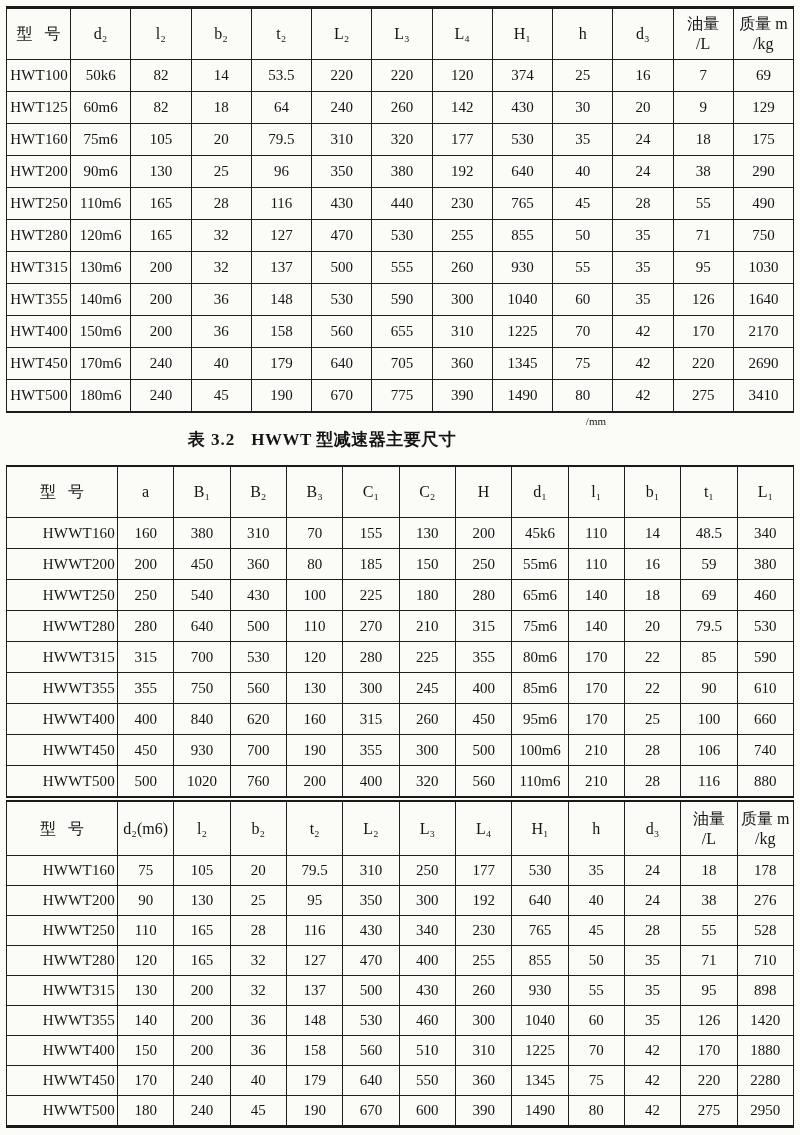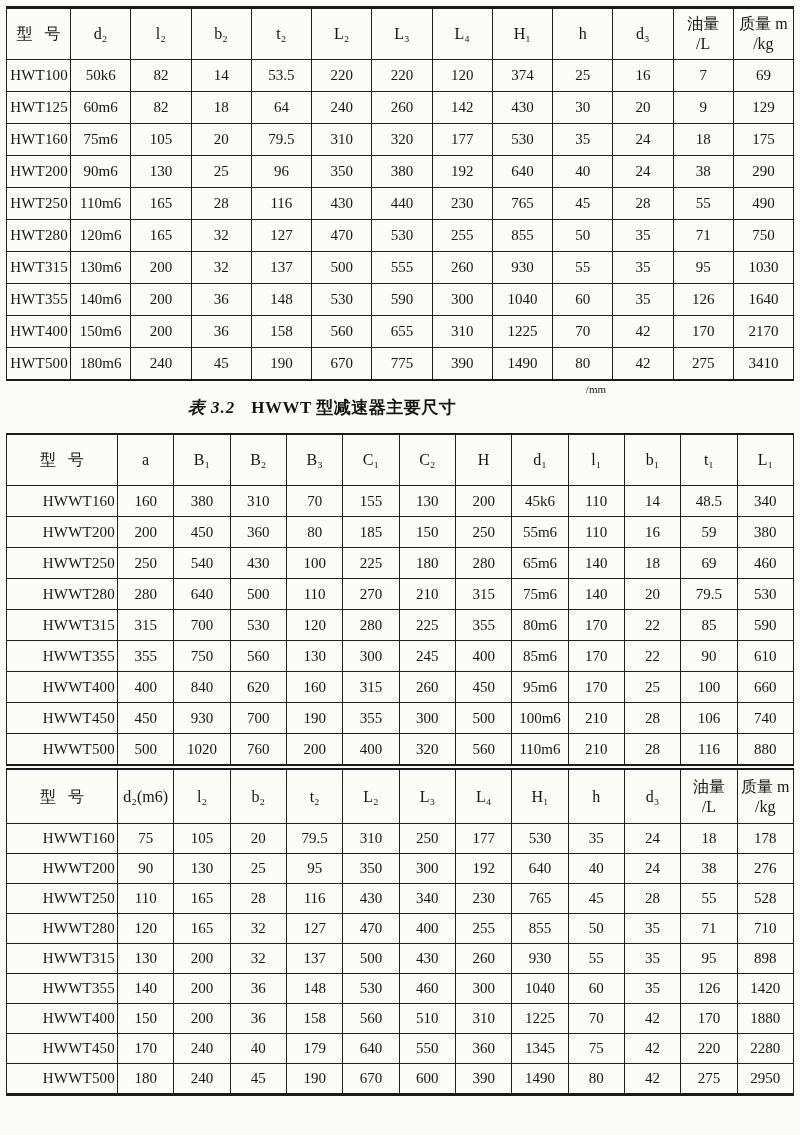--- a/index.html
+++ b/index.html
@@ -60,21 +60,21 @@
     position: relative;
     height: 52px;
     display: flex;
     align-items: center;
     justify-content: center;
   }
   .caption-center {
     font-size: 17px;
     font-weight: bold;
   }
-  .caption-prefix { margin-right: 16px; letter-spacing: 1px; font-style: italic; }
+  .caption-prefix { margin-right: 16px; letter-spacing: 1px; }
   .caption-title { letter-spacing: 0.5px; }
   .unit-label {
     position: absolute;
     right: 32px;
     top: 2px;
     font-size: 11px;
     font-weight: normal;
   }
 </style>
 </head>
@@ -247,20 +247,35 @@
           <td>560</td>
           <td>655</td>
           <td>310</td>
           <td>1225</td>
           <td>70</td>
           <td>42</td>
           <td>170</td>
           <td>2170</td>
         </tr>
         <tr>
+          <td class="model-cell">HWT450</td>
+          <td>170m6</td>
+          <td>240</td>
+          <td>40</td>
+          <td>179</td>
+          <td>640</td>
+          <td>705</td>
+          <td>360</td>
+          <td>1345</td>
+          <td>75</td>
+          <td>42</td>
+          <td>220</td>
+          <td>2690</td>
+        </tr>
+        <tr>
           <td class="model-cell">HWT500</td>
           <td>180m6</td>
           <td>240</td>
           <td>45</td>
           <td>190</td>
           <td>670</td>
           <td>775</td>
           <td>390</td>
           <td>1490</td>
           <td>80</td>

